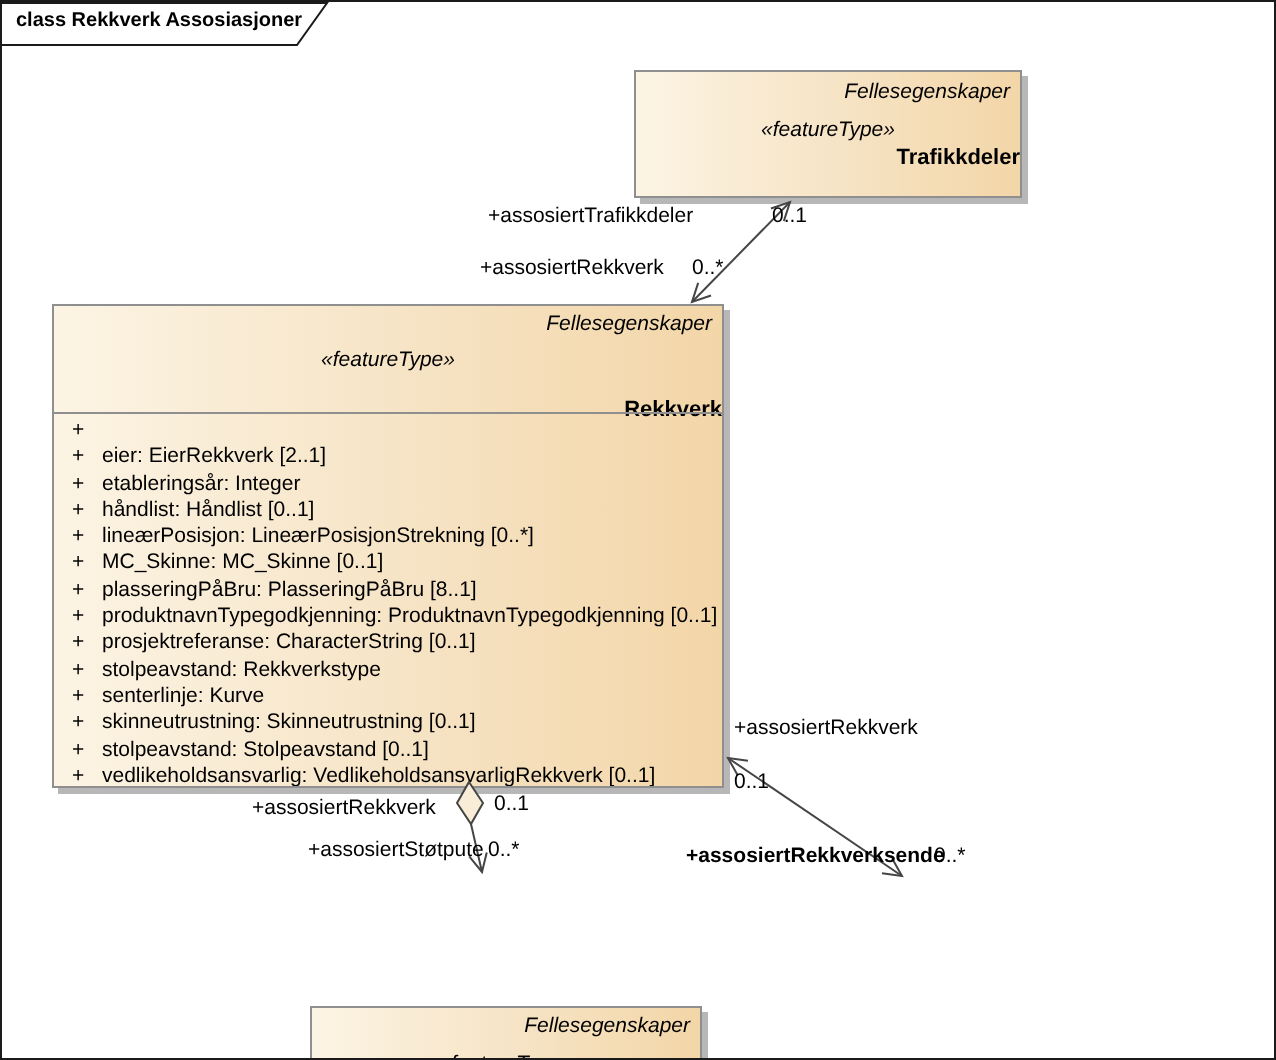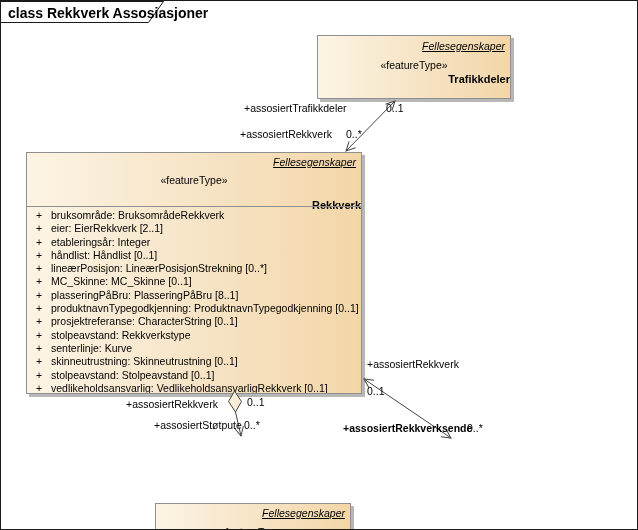--- a/index.html
+++ b/index.html
@@ -7,32 +7,32 @@
     position:relative;width:638px;height:530px;background:#ffffff;
     border:1px solid #1a1a1a;box-sizing:border-box;overflow:hidden;
     font-family:"Liberation Sans",sans-serif;color:#000;
   }
   .uml-class{
     position:absolute;z-index:1;box-sizing:border-box;
     background:linear-gradient(90deg,#fcf4e4 0%,#f6e3c4 55%,#f3d6a8 100%);
     border:1px solid #8f8f8f;box-shadow:3px 3px 0 #b7b7b7;
   }
   .hdr{position:relative;}
-  .pkg{position:absolute;top:3px;right:5px;font-style:italic;font-size:10.5px;white-space:nowrap;text-decoration:underline;}
-  .stereo{position:absolute;left:0;right:0;top:22px;text-align:center;font-size:10.5px;white-space:nowrap;}
+  .pkg{position:absolute;top:3px;right:5px;font-style:italic;font-size:10.5px;white-space:nowrap;}
+  .stereo{position:absolute;left:0;right:0;top:22px;text-align:center;font-size:10.5px;white-space:nowrap;font-style:italic;}
   .cname{position:absolute;left:0;right:0;top:36px;text-align:right;font-size:11px;font-weight:bold;white-space:nowrap;}
   .attrs{
     position:absolute;left:0;right:0;top:53px;bottom:0;
     border-top:1px solid #8f8f8f;padding-top:2px;box-sizing:border-box;overflow:hidden;
   }
   .attr-row{display:flex;height:13.3px;line-height:13.3px;font-size:10.5px;white-space:nowrap;}
   .attr-vis{width:15px;padding-left:9px;flex:none;}
   .connectors{position:absolute;left:0;top:0;z-index:2;pointer-events:none;}
   .lbl{position:absolute;z-index:3;font-size:10.5px;white-space:nowrap;}
-  .frame-title{position:absolute;z-index:3;left:7px;top:4px;font-size:14px;font-weight:bold;white-space:nowrap;}
+  .frame-title{position:absolute;z-index:3;left:7px;top:4px;font-size:10px;font-weight:bold;white-space:nowrap;}
 </style>
 </head>
 <body>
 
 <div class="canvas">
 
   <div class="uml-class hdr" style="left:316px;top:34px;width:194px;height:64px;">
     <span class="pkg" style="top:4px;">Fellesegenskaper</span>
     <span class="stereo" style="top:23px;">«featureType»</span>
     <span class="cname" style="top:37px;">Trafikkdeler</span>
@@ -40,21 +40,20 @@
 
   <div class="uml-class" style="left:25px;top:151px;width:336px;height:242px;">
     <div class="hdr" style="height:53px;">
       <span class="pkg">Fellesegenskaper</span>
       <span class="stereo" style="top:21px;">«featureType»</span>
       <span class="cname" style="top:46px;">Rekkverk</span>
     </div>
     <div class="attrs">
       <div class="attr-row">
           <span class="attr-vis">+</span>
-          <span class="attr-text">bruksområde: BruksområdeRekkverk</span>
         </div>
       <div class="attr-row">
           <span class="attr-vis">+</span>
           <span class="attr-text">eier: EierRekkverk [2..1]</span>
         </div>
       <div class="attr-row">
           <span class="attr-vis">+</span>
           <span class="attr-text">etableringsår: Integer</span>
         </div>
       <div class="attr-row">

